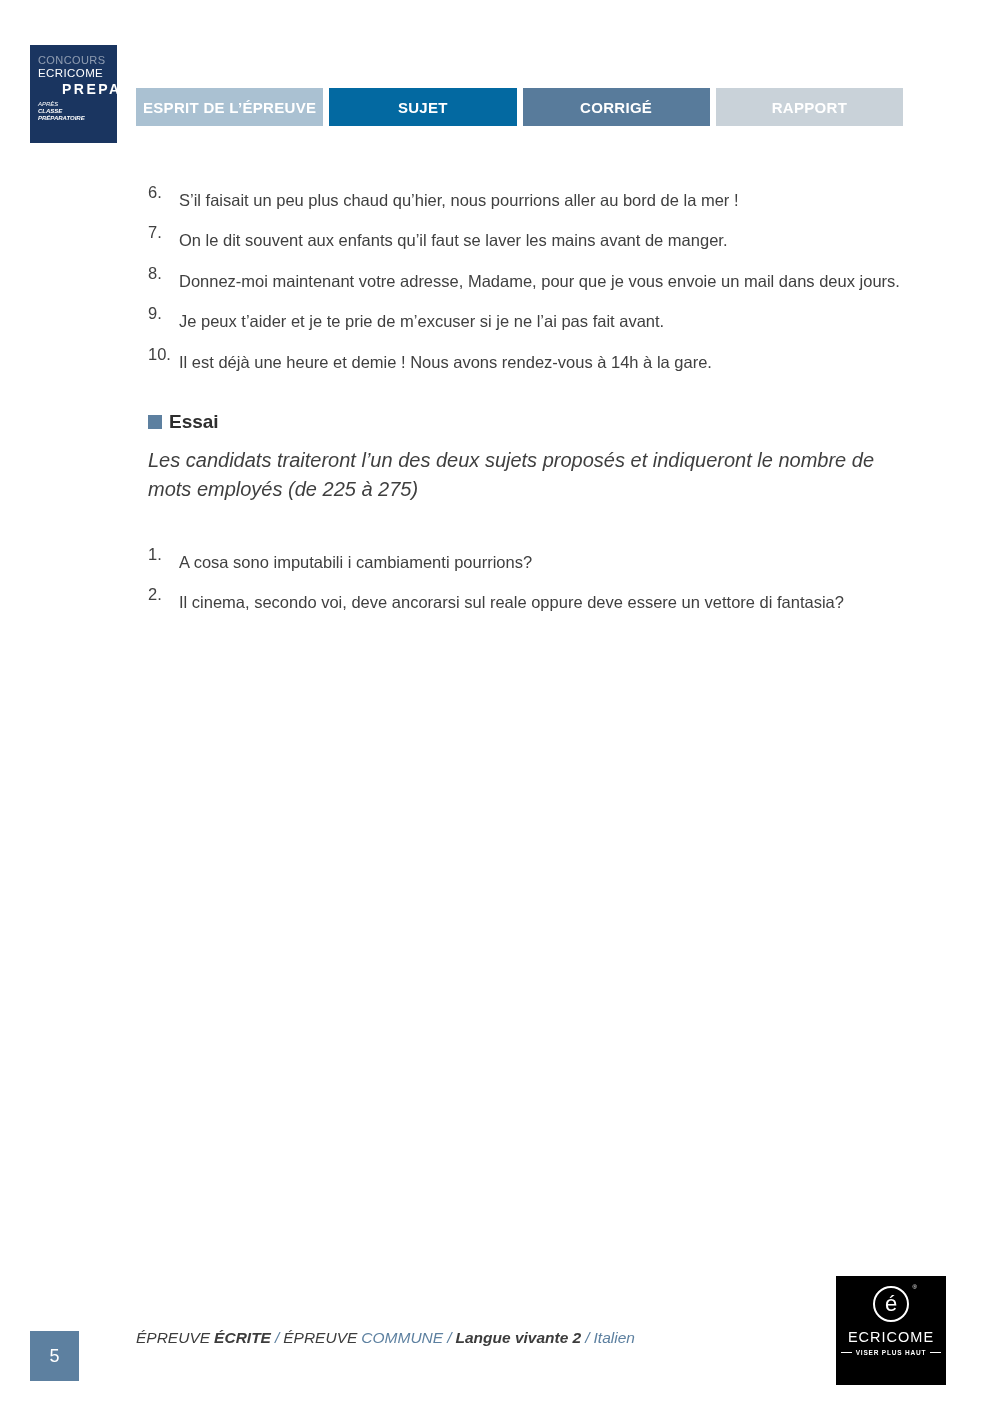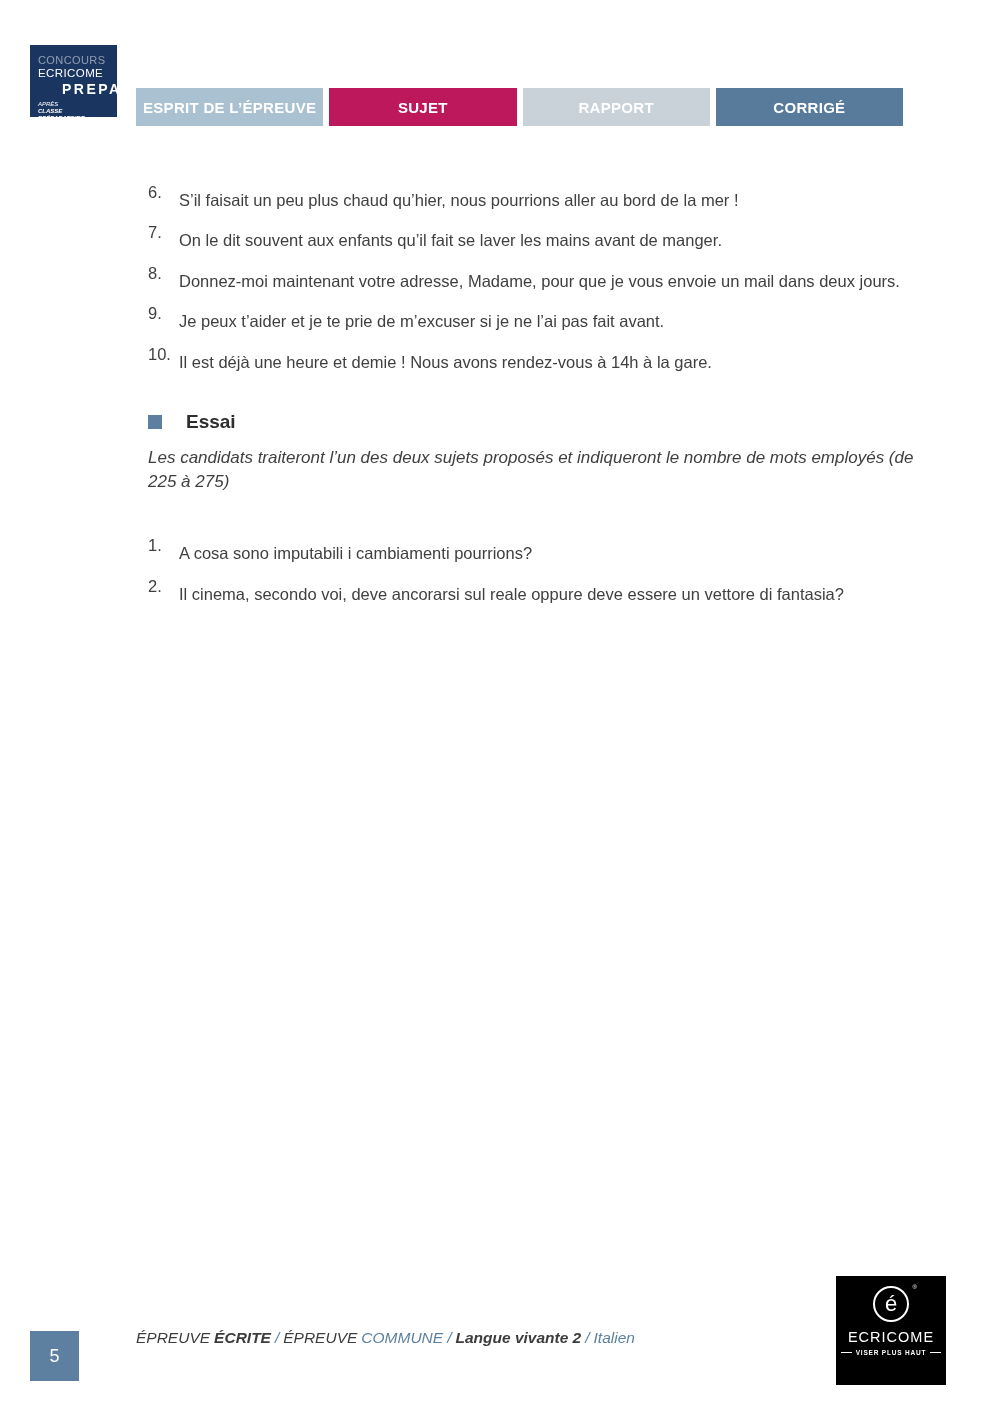--- a/index.html
+++ b/index.html
@@ -8,21 +8,21 @@
     position: relative;
     background: #ffffff;
     font-family: "Liberation Sans", sans-serif;
     color: #404040;
     overflow: hidden;
   }
 
   
   .brand-box {
     position: absolute; left: 30px; top: 45px;
-    width: 87px; height: 72px;
+    width: 87px; height: 98px;
     background: #1a3560;
     color: #fff;
     padding: 9px 8px;
     line-height: 1.15;
   }
   .brand-box .b-concours { font-size: 11px; color: rgba(255,255,255,.5); letter-spacing: .4px; }
   .brand-box .b-ecricome { font-size: 11.5px; letter-spacing: .4px; }
   .brand-box .b-prepa    { font-size: 14px; font-weight: bold; letter-spacing: 2.5px; margin-top: 1px; padding-left: 24px; }
   .brand-box .b-apres    { font-size: 6px; font-style: italic; margin-top: 4px; }
   .brand-box .b-classe   { font-size: 6px; font-style: italic; font-weight: bold; }
@@ -33,48 +33,48 @@
     width: 767px; height: 38px;
     display: flex; gap: 6px;
   }
   .tab {
     flex: 1;
     display: flex; align-items: center; justify-content: center;
     color: #ffffff; font-weight: bold; font-size: 15px; letter-spacing: .3px;
     cursor: pointer;
   }
   .tab-esprit  { background: #aac1d2; }
-  .tab-sujet   { background: #be185d; }
+  .tab-sujet   { background: #0369a1; }
   .tab-corrige { background: #587b9b; }
   .tab-rapport { background: #c9d2d9; }
 
   
   main {
     position: absolute; left: 148px; top: 181px; width: 768px;
   }
   .t-item {
     display: flex;
     font-size: 16.5px;
     line-height: 1.42;
     margin-bottom: 9px;
     color: #404040;
   }
   .t-num { width: 31px; flex: none; }
   .t-text { flex: 1; text-align: justify; margin-top: 8px; }
 
   .essai-section { margin-top: 37px; }
   .essai-heading {
-    display: flex; align-items: center; gap: 24px;
+    display: flex; align-items: center; gap: 7px;
     font-size: 19px; font-weight: bold; color: #2e2e2e;
   }
   .essai-square { width: 14px; height: 14px; background: #5d80a0; flex: none; }
   .essai-intro {
     margin-top: 13px;
     font-style: italic;
-    font-size: 17px;
+    font-size: 20px;
     line-height: 1.42;
     color: #3f3f3f;
     max-width: 770px;
   }
   .essai-list { margin-top: 40px; }
 
   
   .footer-text {
     position: absolute; left: 136px; top: 1329px;
     font-size: 15.5px; font-style: italic; color: #3c3c3c;
@@ -123,34 +123,34 @@
   <div class="b-concours">CONCOURS</div>
   <div class="b-ecricome">ECRICOME</div>
   <div class="b-prepa">PREPA</div>
   <div class="b-apres">APRÈS</div>
   <div class="b-classe">CLASSE PRÉPARATOIRE</div>
 </div>
 
 <nav class="tabs">
   <div class="tab tab-esprit">ESPRIT DE L’ÉPREUVE</div>
   <div class="tab tab-sujet">SUJET</div>
+  <div class="tab tab-corrige">CORRIGÉ</div>
   <div class="tab tab-rapport">RAPPORT</div>
-  <div class="tab tab-corrige">CORRIGÉ</div>
 </nav>
 
 <main>
 
   <div class="t-list">
     <div class="t-item">
       <span class="t-num">6.</span>
       <span class="t-text">S’il faisait un peu plus chaud qu’hier, nous pourrions aller au bord de la mer !</span>
     </div>
     <div class="t-item">
       <span class="t-num">7.</span>
-      <span class="t-text">On le dit souvent aux enfants qu’il fait se laver les mains avant de manger.</span>
+      <span class="t-text">On le dit souvent aux enfants qu’il faut se laver les mains avant de manger.</span>
     </div>
     <div class="t-item">
       <span class="t-num">8.</span>
       <span class="t-text">Donnez-moi maintenant votre adresse, Madame, pour que je vous envoie un mail dans deux jours.</span>
     </div>
     <div class="t-item">
       <span class="t-num">9.</span>
       <span class="t-text">Je peux t’aider et je te prie de m’excuser si je ne l’ai pas fait avant.</span>
     </div>
     <div class="t-item">

